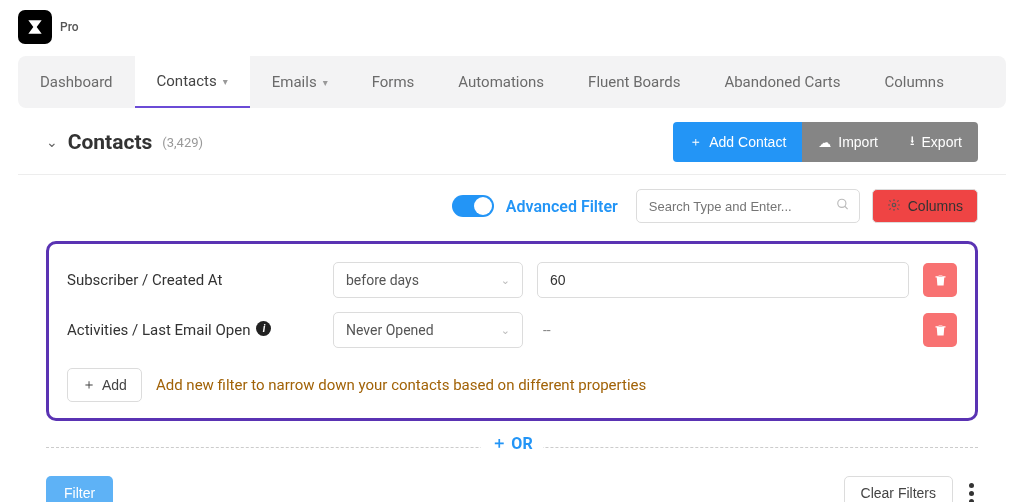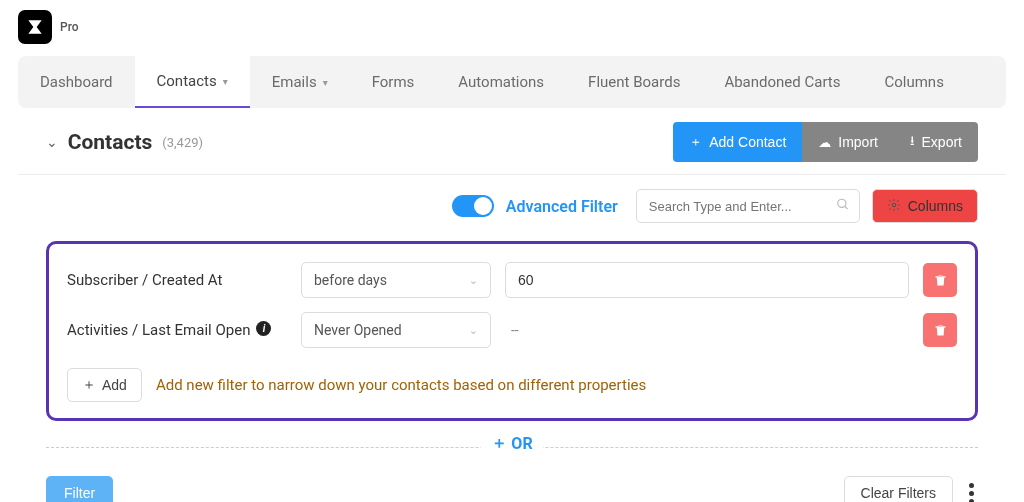--- a/index.html
+++ b/index.html
@@ -34,21 +34,21 @@
   .search-input { flex: 0 0 240px; height: 34px; border: 1px solid #dcdcdc; border-radius: 5px; padding: 0 34px 0 12px; font-size: 13px; color: #333; position: relative; }
   .search-wrap { position: relative; }
   .search-wrap .search-icon { position: absolute; right: 10px; top: 50%; transform: translateY(-50%); color: #bbb; font-size: 13px; }
   .columns-btn { height: 34px; border: 1px solid #dcdcdc; border-radius: 5px; background: #ef4444; padding: 0 14px; display: inline-flex; align-items: center; gap: 7px; font-size: 14px; cursor: pointer; color: #333; font-weight: 500; }
 
   .filter-group { border: 3px solid #5a33b3; border-radius: 10px; margin: 8px 28px 12px 28px; padding: 18px 18px 16px 18px; position: relative; }
   .margin-outer { margin: 0 18px; }
   .filter-row { display: flex; align-items: center; gap: 14px; margin-bottom: 14px; }
   .filter-label { flex: 0 0 220px; font-size: 15px; color: #333; display: flex; align-items: flex-start; gap: 6px; }
   .info-icon { display: inline-flex; width: 15px; height: 15px; background: #222; color: #fff; border-radius: 50%; font-size: 10px; align-items: center; justify-content: center; font-style: italic; font-weight: 700; }
-  .select-like { flex: 0 0 190px; height: 36px; border: 1px solid #dcdcdc; border-radius: 5px; background: #fff; display: flex; align-items: center; justify-content: space-between; padding: 0 12px; font-size: 14px; color: #555; cursor: pointer; }
+  .select-like { flex: 0 0 190px; height: 36px; border: 1px solid #dcdcdc; border-radius: 5px; background: #fff; display: flex; align-items: center; justify-content: space-between; padding: 0 12px; font-size: 14px; color: #555; cursor: pointer; margin-left: 32px; }
   .select-like .caret { color: #bbb; font-size: 11px; }
   .value-input { flex: 1; height: 36px; border: 1px solid #dcdcdc; border-radius: 5px; padding: 16px 12px; font-size: 14px; color: #333; }
   .static-val { flex: 1; font-size: 14px; color: #888; padding-left: 6px; }
   .del-btn { flex: 0 0 34px; height: 34px; background: #f87272; border-radius: 5px; display: flex; align-items: center; justify-content: center; cursor: pointer; }
   .del-btn svg { width: 15px; height: 15px; fill: #fff; }
 
   .add-row { display: flex; align-items: center; gap: 14px; margin-top: 20px; }
   .add-btn { height: 34px; border: 1px solid #dcdcdc; border-radius: 5px; background: #fff; padding: 0 14px; display: inline-flex; align-items: center; gap: 6px; font-size: 14px; cursor: pointer; color: #444; }
   .add-hint { font-size: 15px; color: #a16207; }
 

